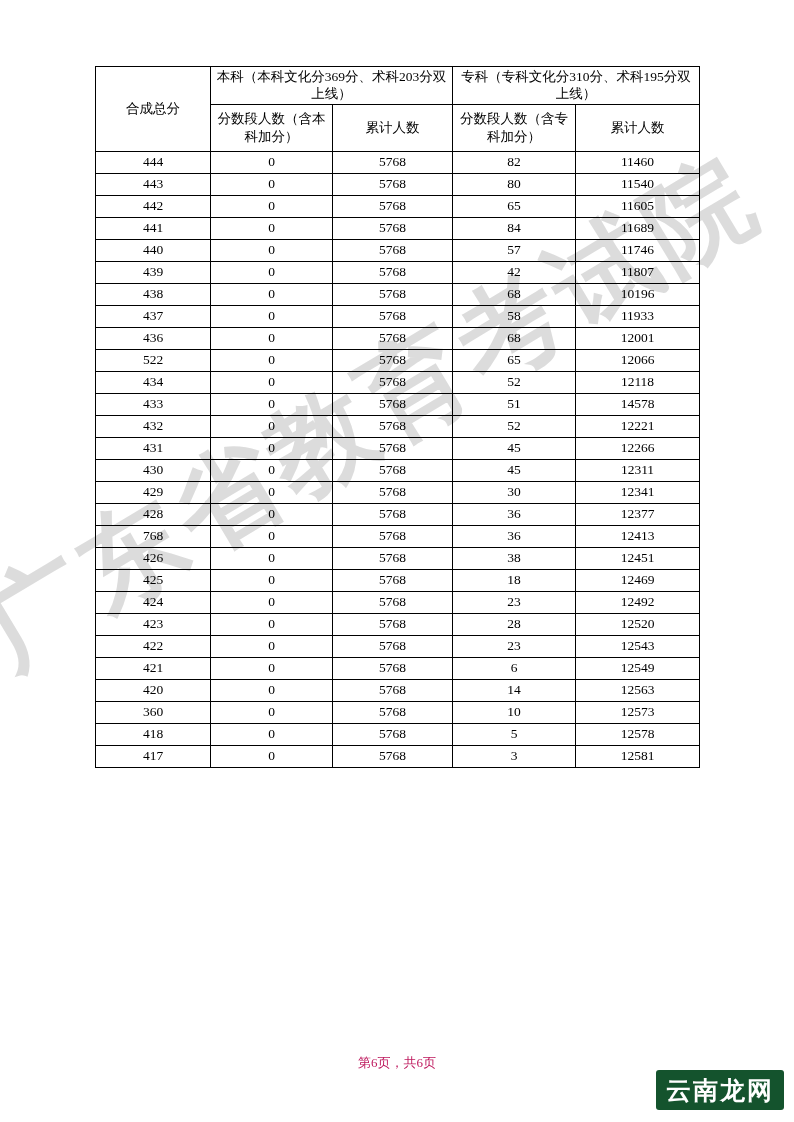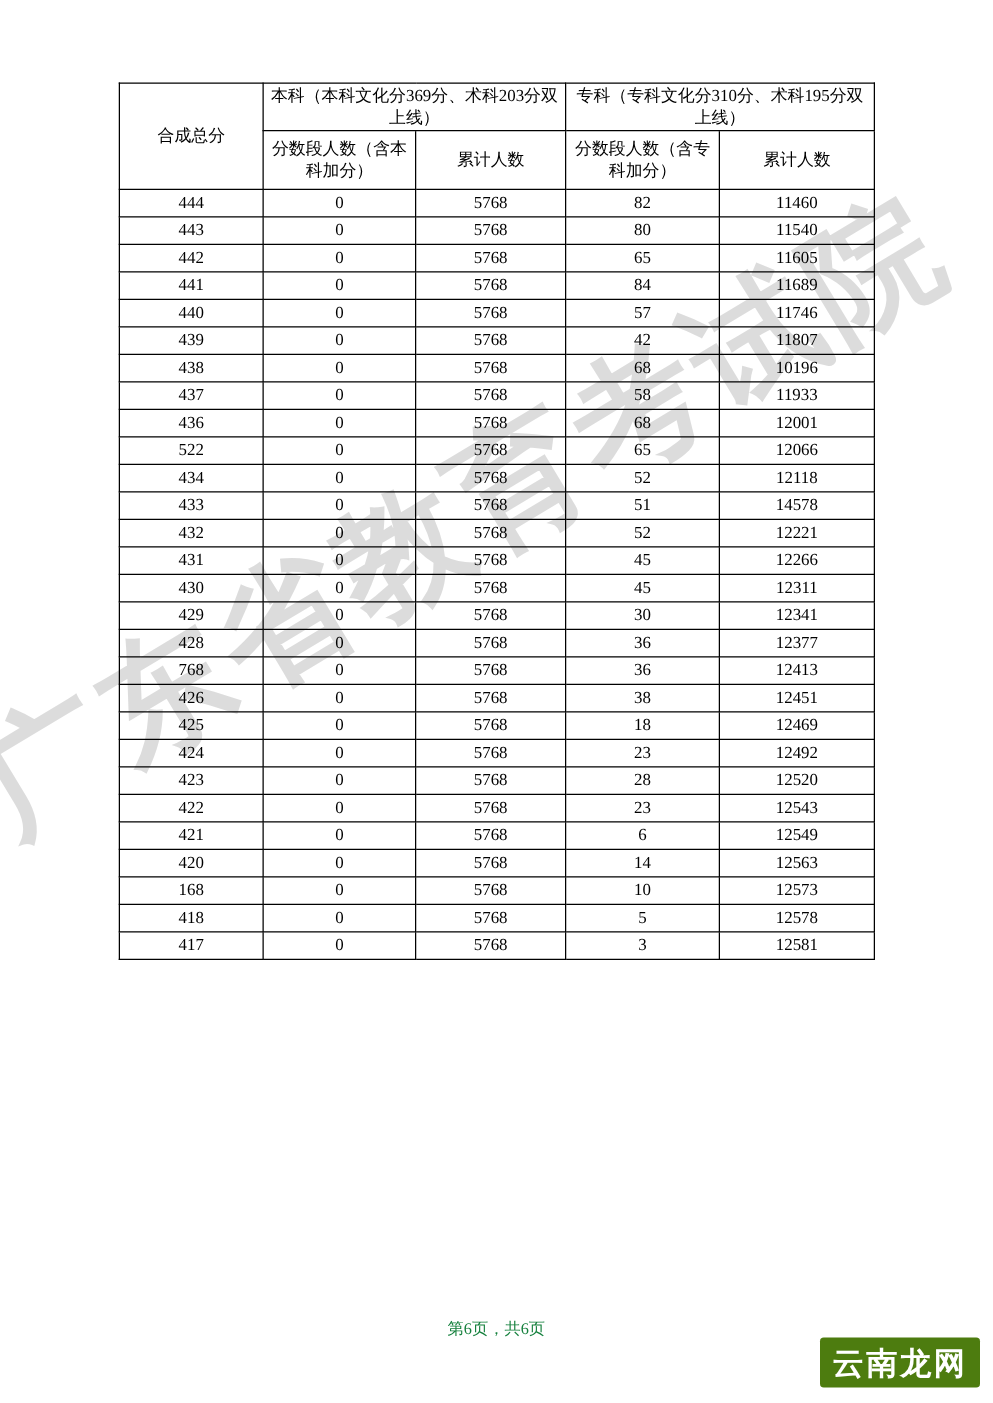--- a/index.html
+++ b/index.html
@@ -88,33 +88,33 @@
   col.c5 { width: 124px; }
 
   
   .page-footer {
     position: absolute;
     left: 0;
     top: 1054px;
     width: 794px;
     text-align: center;
     font-size: 13px;
-    color: #15803d;
+    color: #be185d;
     z-index: 10;
     font-family: "Liberation Serif", "DejaVu Serif", serif;
   }
 
   
   .logo-badge {
     position: absolute;
     right: 10px;
     bottom: 12px;
     width: 128px;
     height: 40px;
-    background: #4d7c0f;
+    background: #14532d;
     border-radius: 3px;
     display: flex;
     align-items: center;
     justify-content: center;
     z-index: 20;
   }
   .logo-badge span {
     color: #ffffff;
     font-size: 25px;
     letter-spacing: 2px;
@@ -321,21 +321,21 @@
           <td class="data">12549</td>
         </tr>
         <tr>
           <td class="data">420</td>
           <td class="data">0</td>
           <td class="data">5768</td>
           <td class="data">14</td>
           <td class="data">12563</td>
         </tr>
         <tr>
-          <td class="data">168</td>
+          <td class="data">360</td>
           <td class="data">0</td>
           <td class="data">5768</td>
           <td class="data">10</td>
           <td class="data">12573</td>
         </tr>
         <tr>
           <td class="data">418</td>
           <td class="data">0</td>
           <td class="data">5768</td>
           <td class="data">5</td>

